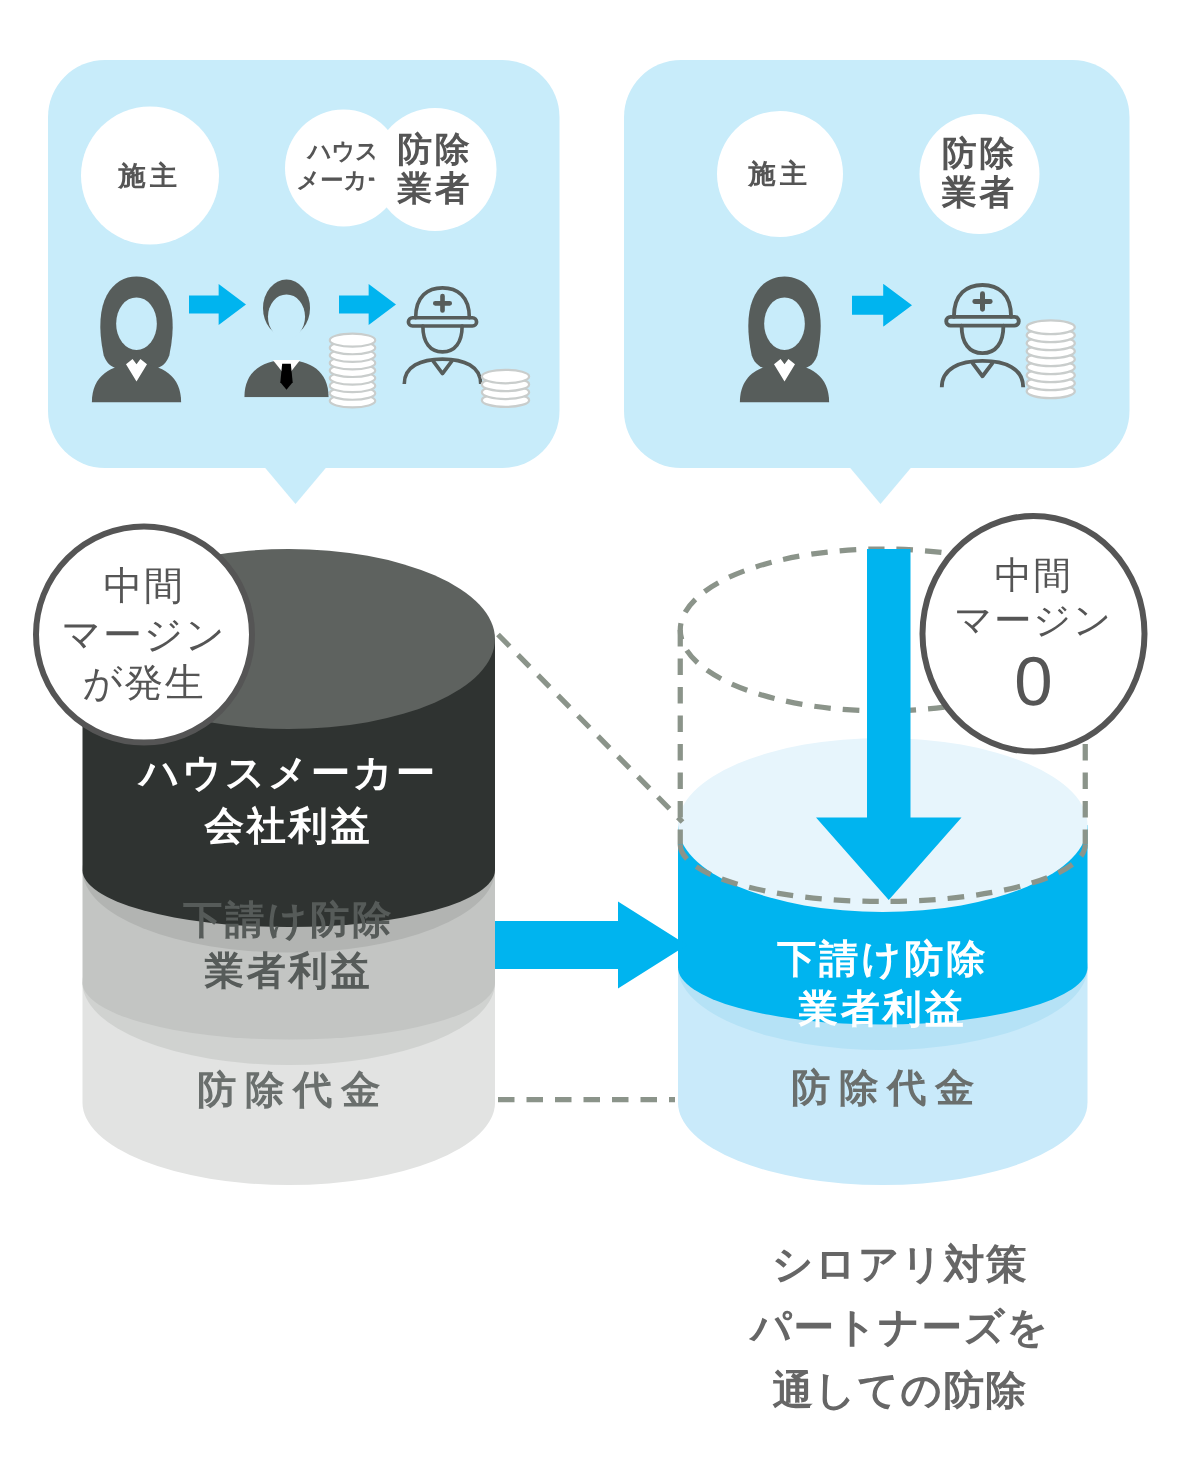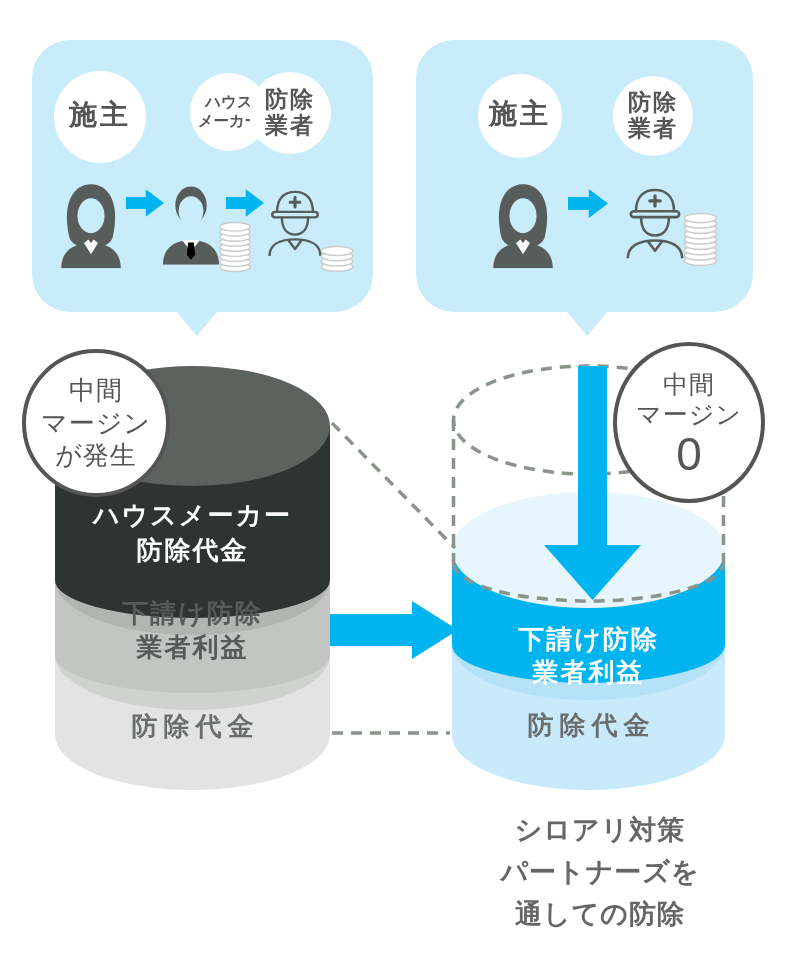--- a/index.html
+++ b/index.html
@@ -22,21 +22,21 @@
   #bubble-left{left:32px;top:40px;width:341px;height:272px;}
   #bubble-left::after{left:144px;}
   #bubble-right{left:416px;top:40px;width:337px;height:272px;}
   #bubble-right::after{left:150px;}
 
   .actor-circle{
     position:absolute;background:#ffffff;border-radius:50%;
     display:flex;align-items:center;justify-content:center;text-align:center;
     font-weight:bold;color:var(--callout_color);white-space:pre-line;
   }
-  .fs-big{font-size:28px;letter-spacing:3px;line-height:1.12;font-family:Liberation Mono, monospace;}
+  .fs-big{font-size:18px;letter-spacing:3px;line-height:1.12;}
   .fs-big2{font-size:23px;letter-spacing:2px;line-height:1.12;}
   .fs-small{font-size:15.5px;letter-spacing:0;line-height:1.2;margin-left:20px;}
 
   .icon{position:absolute;display:block;}
 
   
   .callout{
     position:absolute;background:#ffffff;border:4px solid var(--callout_color);
     border-radius:50%;z-index:3;display:flex;flex-direction:column;
     align-items:center;justify-content:center;text-align:center;
@@ -52,21 +52,21 @@
     position:absolute;text-align:center;font-weight:bold;white-space:pre-line;z-index:2;
   }
   #lbl-l1{left:57px;top:498px;width:271px;color:#ffffff;font-size:26px;line-height:1.35;letter-spacing:2px;}
   #lbl-l2{left:57px;top:596px;width:271px;color:#565b59;font-size:26px;line-height:1.32;letter-spacing:2px;}
   #lbl-l3{left:57px;top:709px;width:271px;color:#6a6f6d;font-size:26px;letter-spacing:6px;text-indent:6px;}
   #lbl-r1{left:452px;top:623px;width:273px;color:#ffffff;font-size:26px;line-height:1.25;letter-spacing:2px;}
   #lbl-r2{left:452px;top:708px;width:273px;color:#6a6f6d;font-size:26px;letter-spacing:6px;text-indent:6px;}
 
   .caption{
     position:absolute;text-align:center;font-weight:bold;white-space:pre-line;
-    color:var(--caption_color);z-index:2;letter-spacing:1px;
+    color:var(--caption_color);z-index:2;letter-spacing:1px;margin-top:13px;
   }
   #caption-left{left:32px;top:836px;width:320px;font-size:27px;line-height:1.63;}
   #caption-right{left:440px;top:810px;width:320px;font-size:27px;line-height:1.55;}
 
   #bg-graphic{position:absolute;left:0;top:0;z-index:0;}
   #icon-defs{position:absolute;width:0;height:0;overflow:hidden;}
 </style>
 </head>
 <body>
 
@@ -208,21 +208,21 @@
   <div class="callout preline" id="callout-left">中間
 マージン
 が発生</div>
   <div class="callout" id="callout-right">
     <div class="co-line">中間</div>
     <div class="co-line">マージン</div>
     <div class="co-zero">0</div>
   </div>
 
   <div class="cyl-label" id="lbl-l1">ハウスメーカー
-防除代金</div>
+会社利益</div>
   <div class="cyl-label" id="lbl-l2">下請け防除
 業者利益</div>
   <div class="cyl-label" id="lbl-l3">防除代金</div>
   <div class="cyl-label" id="lbl-r1">下請け防除
 業者利益</div>
   <div class="cyl-label" id="lbl-r2">防除代金</div>
 
   <div class="caption" id="caption-right">シロアリ対策
 パートナーズを
 通しての防除</div>

